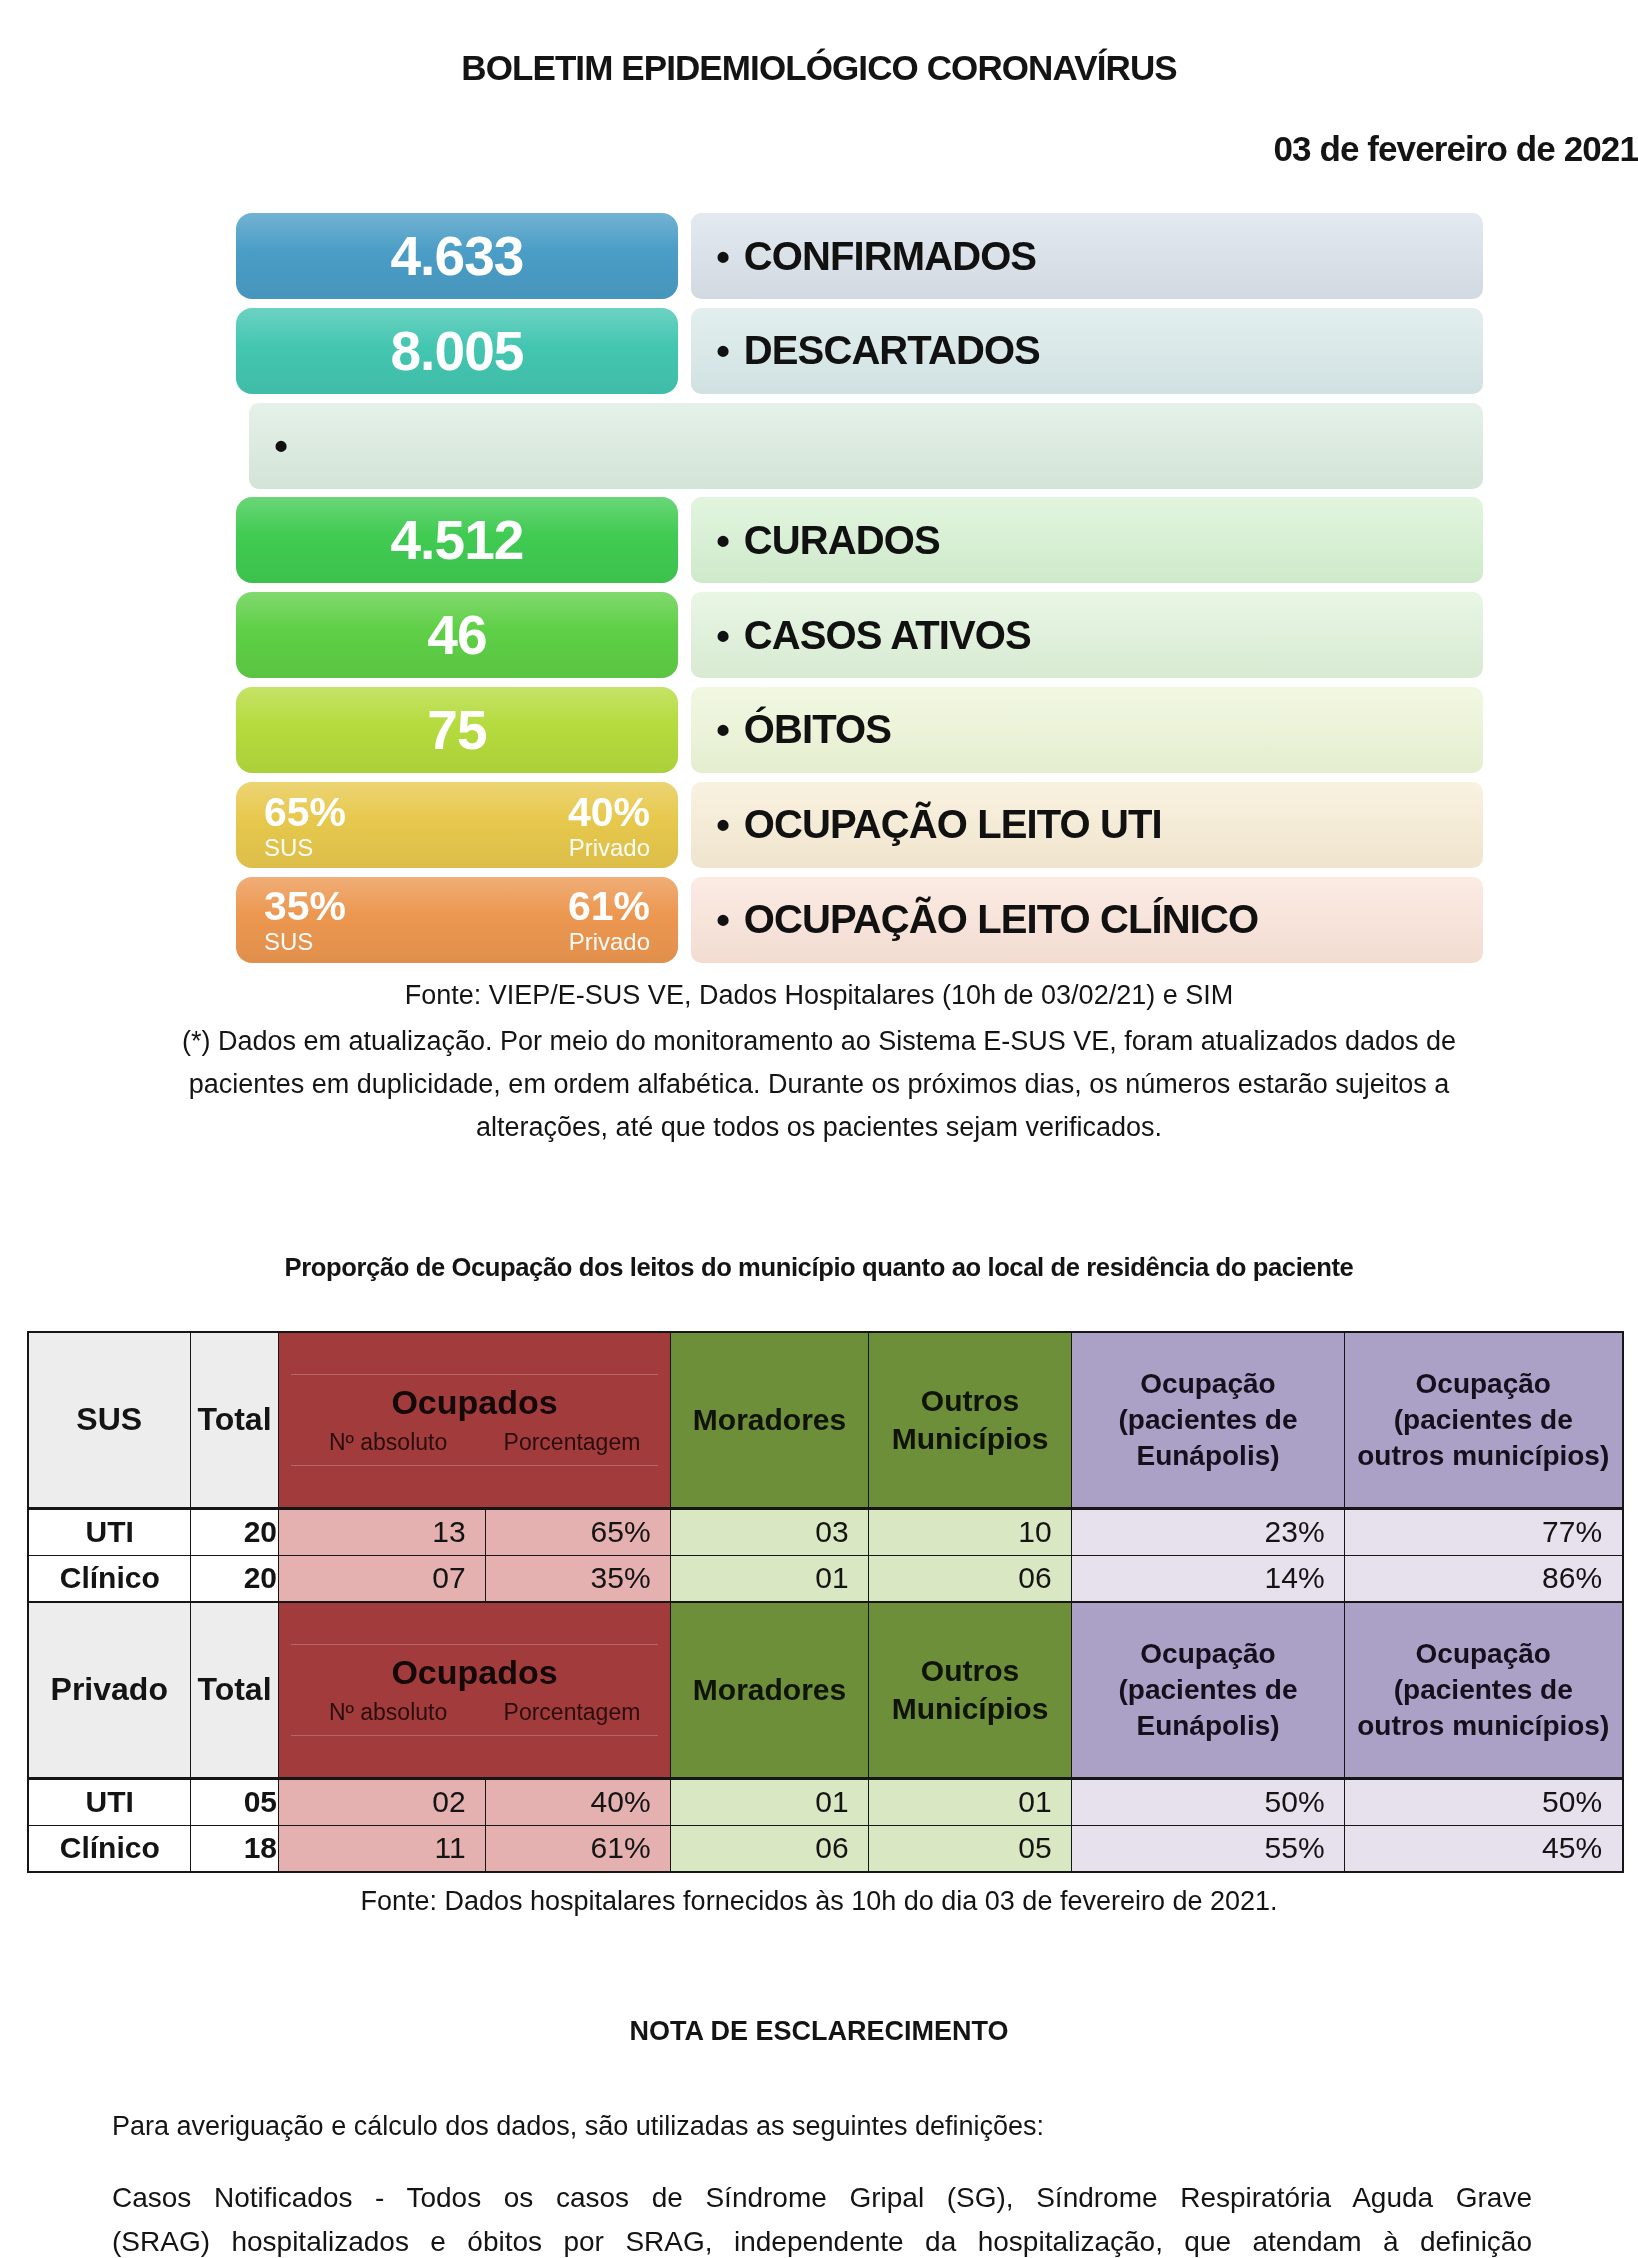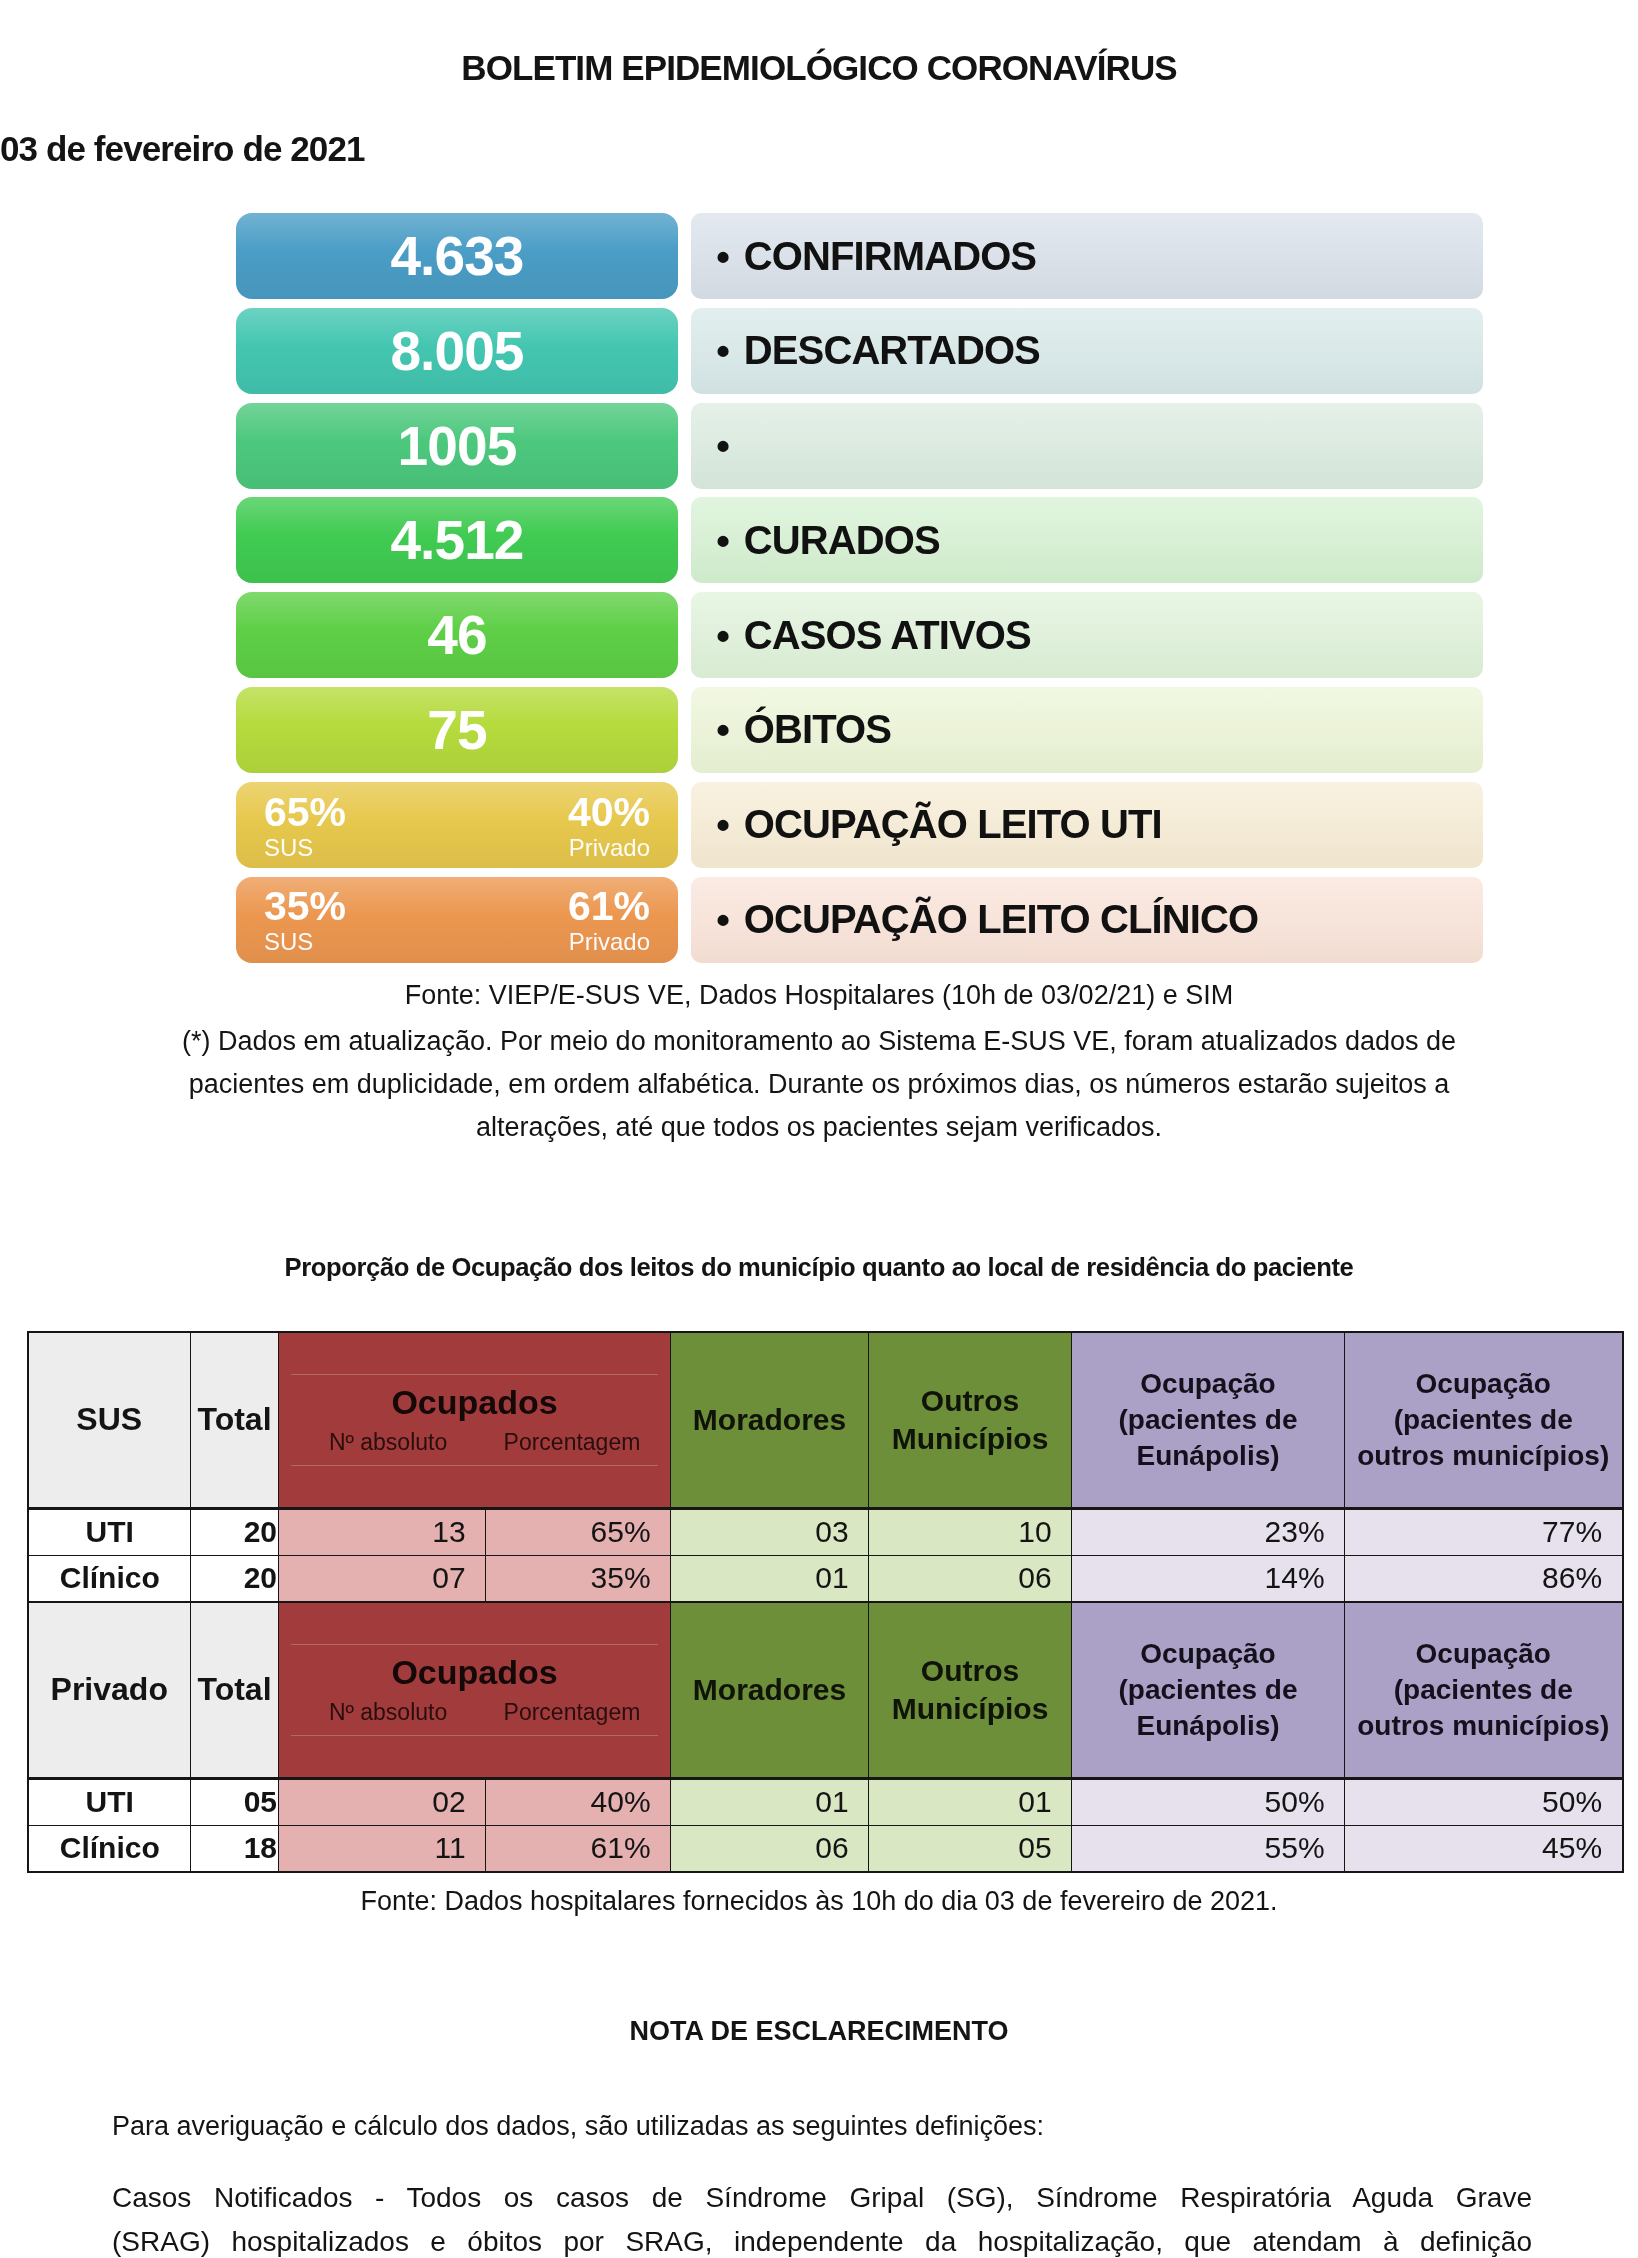--- a/index.html
+++ b/index.html
@@ -3,21 +3,21 @@
 <meta charset="utf-8">
 <style>
   html,body{margin:0;padding:0;background:#888;}
   .page{
     position:relative;width:1638px;height:2258px;background:#ffffff;
     font-family:"Liberation Sans",sans-serif;color:#141414;overflow:hidden;
     margin:0 auto;
   }
   
   .doc-title{padding-top:48px;text-align:center;font-size:35px;font-weight:bold;letter-spacing:-0.9px;}
-  .doc-date{margin-top:41px;text-align:left;font-size:35px;font-weight:bold;letter-spacing:-0.9px;}
+  .doc-date{margin-top:41px;text-align:right;font-size:35px;font-weight:bold;letter-spacing:-0.9px;}
   
   .stats{margin:44px 0 0 236px;width:1247px;}
   .stat-row{display:flex;height:86px;margin-bottom:8.8px;}
   .stat-pill{
     width:442px;flex:0 0 442px;border-radius:16px;display:flex;align-items:center;justify-content:center;
     background-image:linear-gradient(180deg,rgba(255,255,255,.22),rgba(255,255,255,0) 45%,rgba(0,0,0,.05));
     box-sizing:border-box;
   }
   .stat-value{color:#fff;font-size:55px;font-weight:bold;letter-spacing:-0.9px;text-align:right;}
   .stat-tag{
@@ -92,23 +92,20 @@
       <div class="stat-pill" style="background-color: rgb(67, 198, 177);">
         <span class="stat-value">8.005</span>
       </div>
       <div class="stat-tag" style="background-color: rgb(215, 232, 232);">
         <span class="bullet">•</span>
         <span class="stat-label">DESCARTADOS</span>
       </div>
     </div>
 
     <div class="stat-row">
-      <div class="stat-pill" style="background-color: rgb(76, 200, 125);">
-        <span class="stat-value">1005</span>
-      </div>
       <div class="stat-tag" style="background-color: rgb(218, 235, 223);">
         <span class="bullet">•</span>
       </div>
     </div>
 
     <div class="stat-row">
       <div class="stat-pill" style="background-color: rgb(64, 203, 82);">
         <span class="stat-value">4.512</span>
       </div>
       <div class="stat-tag" style="background-color: rgb(213, 241, 209);">

